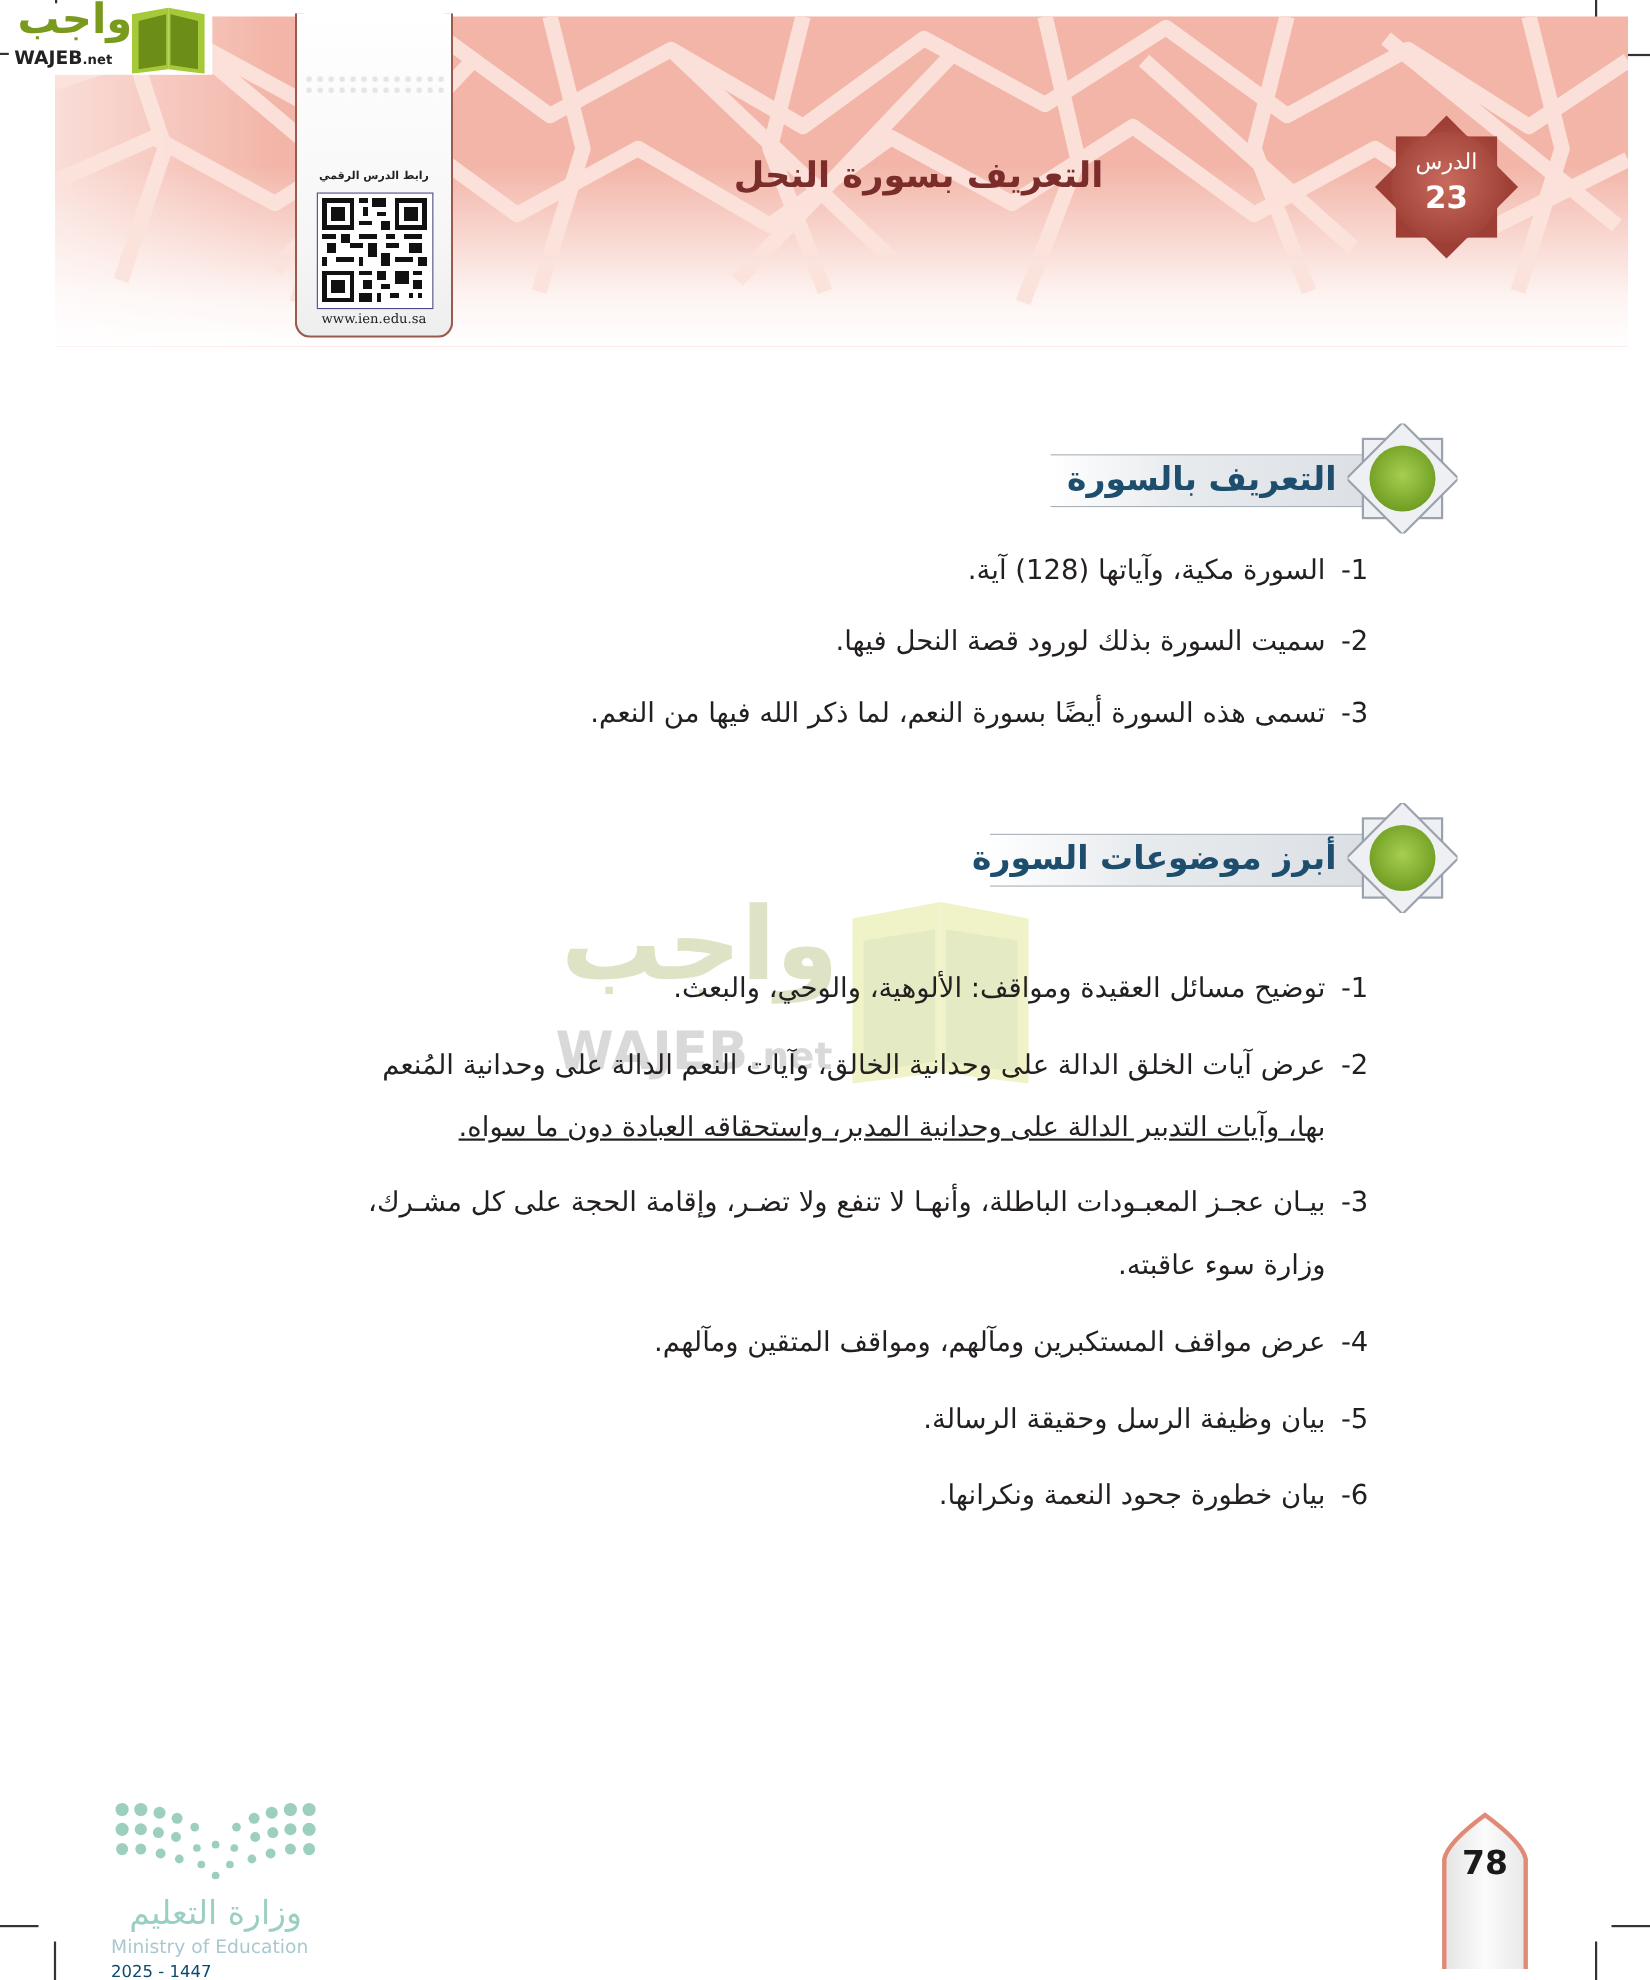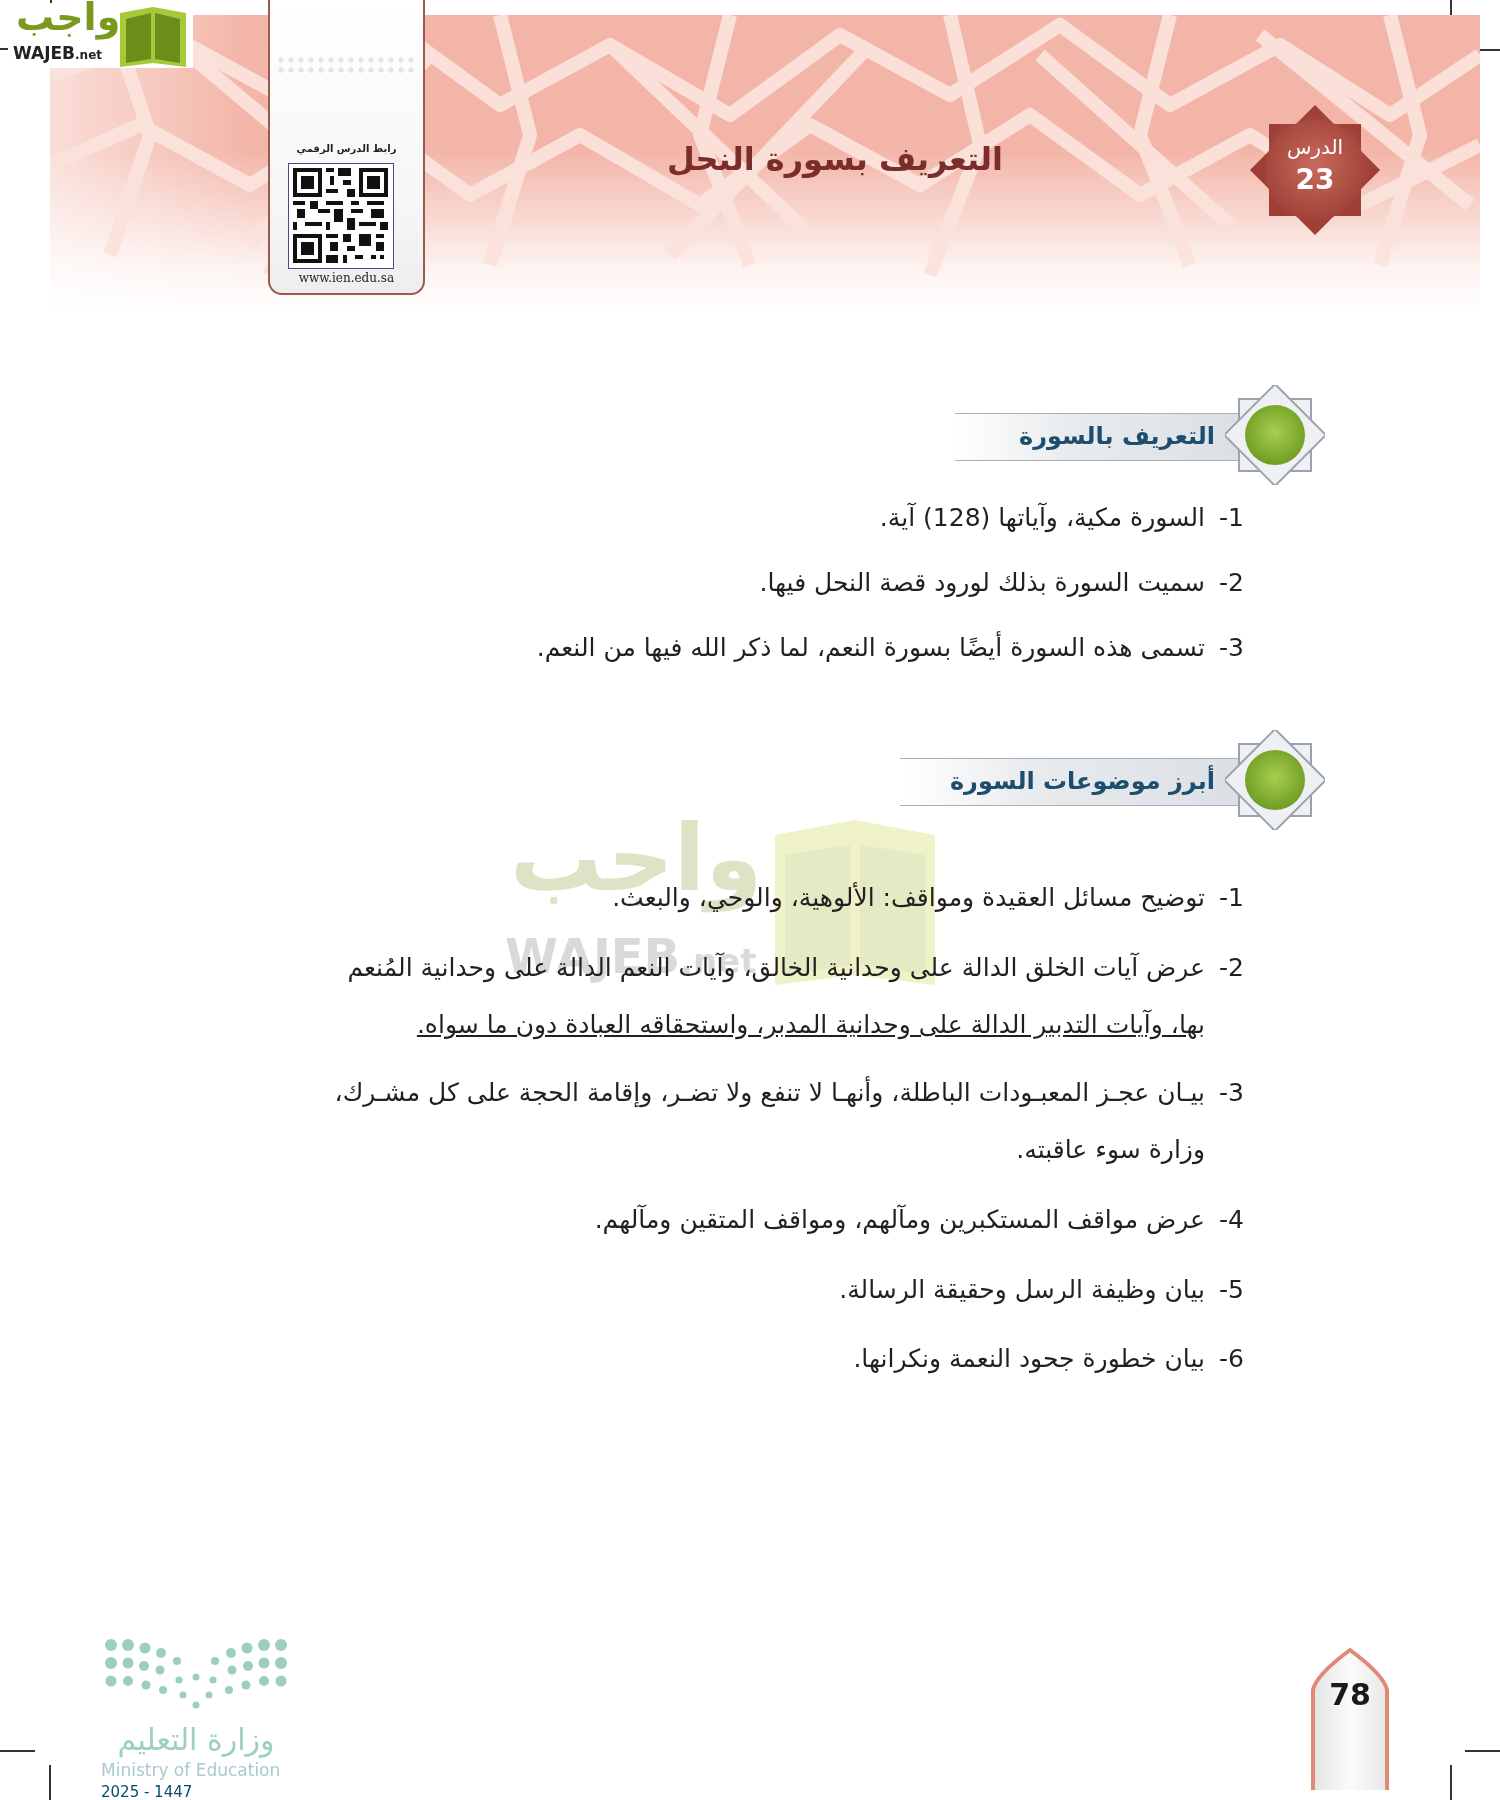--- a/index.html
+++ b/index.html
@@ -20,21 +20,21 @@
     background:
       linear-gradient(to bottom, rgba(255,255,255,0) 0%, rgba(255,255,255,0) 45%, rgba(255,255,255,0.85) 85%, #fff 100%),
       linear-gradient(to right, rgba(255,255,255,0.55) 0%, rgba(255,255,255,0) 14%),
       #f3b5a8;
     overflow:hidden;
   }
   .header-band svg { position:absolute; left:0; top:0; }
 
   
   .qr-card {
-    position:absolute; left:268px; top:0px; width:157px; height:295px;
+    position:absolute; left:268px; top:12px; width:144px; height:295px;
     background:linear-gradient(to bottom,#ffffff 0%,#f6f6f6 70%,#eeeeee 100%);
     border:2px solid #9b5a4e; border-top:none;
     border-radius:0 0 14px 14px;
     box-sizing:border-box;
     padding-left:36px;
   }
   .qr-card .dots-strip {
     position:absolute; left:6px; right:6px; top:55px; height:22px;
     background-image:radial-gradient(circle, #e5e5e5 35%, transparent 40%);
     background-size:10px 10px;
@@ -70,21 +70,21 @@
   
   .sec-head { position:absolute; height:100px; }
   .sec-head .bar {
     position:absolute; right:40px; top:28px; height:46px;
     background:linear-gradient(to right, rgba(255,255,255,0) 0%, #e8ebee 35%, #d9dde2 100%);
     border-top:1.5px solid #a9b0b8; border-bottom:1.5px solid #a9b0b8;
   }
   .sec-head .ico { position:absolute; right:0; top:0; width:100px; height:100px; }
   .sec-head .txt {
     position:absolute; right:110px; top:28px; line-height:46px;
-    direction:rtl; font-size:24px; font-weight:bold; color:#1e4e6e;
+    direction:rtl; font-size:30px; font-weight:bold; color:#1e4e6e;
     white-space:nowrap;
   }
 
   
   .item { position:absolute; direction:rtl; font-size:25px; color:#231f20; }
   .item .num {
     position:absolute; right:0; top:0; width:36px; text-align:left; direction:ltr;
   }
   .item .line { position:absolute; right:50px; top:0; white-space:nowrap; }
 

